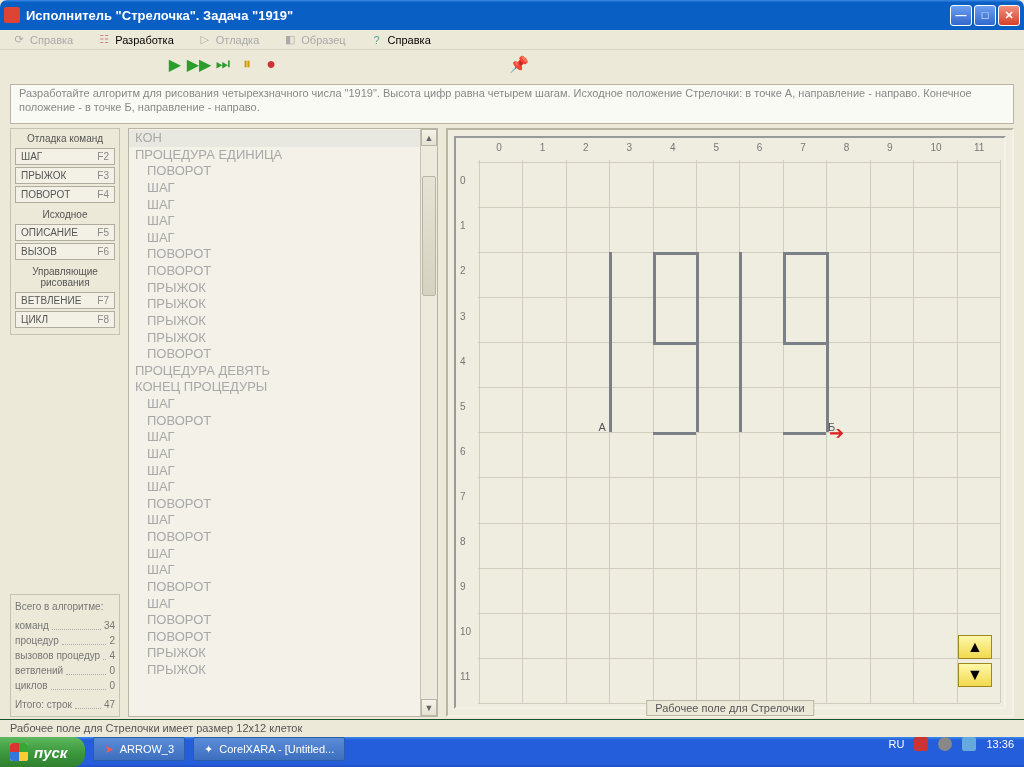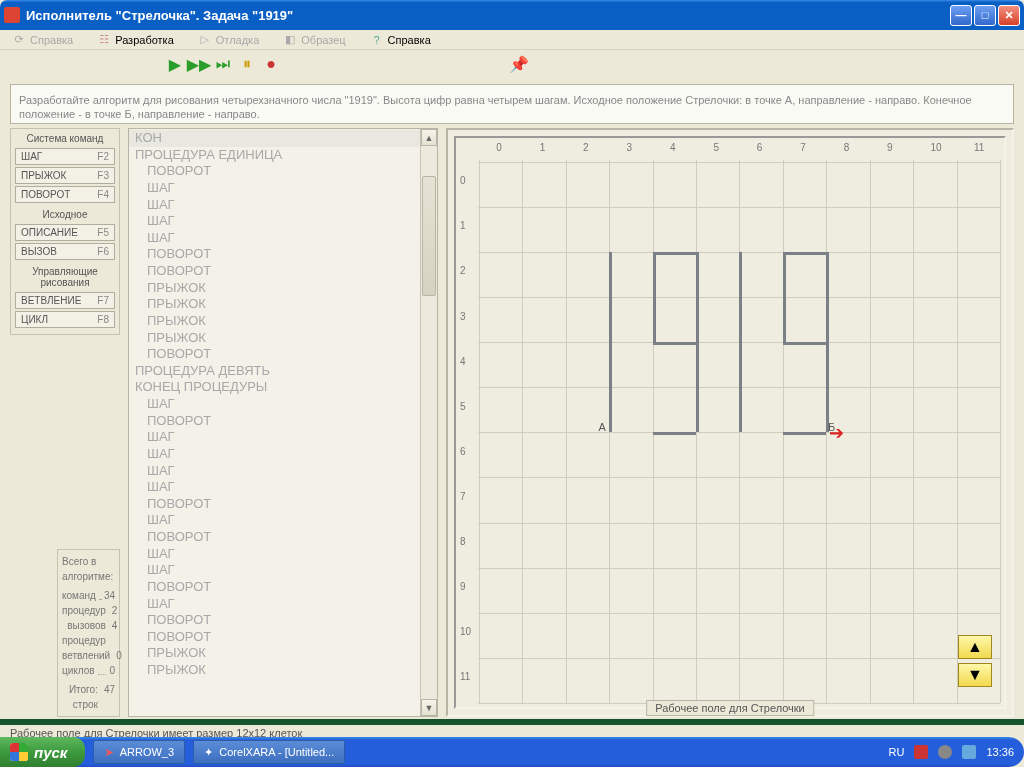--- a/index.html
+++ b/index.html
@@ -20,29 +20,29 @@
 
 .toolbar { height: 28px; background: #ece9d8; display: flex; align-items: center; padding-left: 165px; gap: 4px; }
 .tbtn { width: 20px; height: 20px; display: flex; align-items: center; justify-content: center; cursor: pointer; border: 1px solid transparent; }
 .play { color: #2a9d2a; }
 .stop { color: #c33; }
 
 .main { flex: 1; padding: 6px 10px 2px 10px; display: flex; flex-direction: column; gap: 4px; }
 .task-row { display: flex; gap: 8px; align-items: stretch; height: 40px; }
 .task-label { width: 100px; border: 1px solid #c5c2b2; display: flex; flex-direction: column; align-items: center; justify-content: center; font-size: 11px; background: #ece9d8; }
 .task-label .tnum { color: #777; font-weight: bold; font-size: 13px; }
-.task-desc { flex: 1; border: 1px solid #b8b5a5; background: #fafaf5; padding: 8px 8px; font-size: 11px; color: #888; line-height: 1.3; }
+.task-desc { flex: 1; border: 1px solid #b8b5a5; background: #fafaf5; padding: 1px 8px; font-size: 11px; color: #888; line-height: 1.3; }
 
 .content { flex: 1; display: flex; gap: 8px; min-height: 0; }
 .left-col { width: 110px; display: flex; flex-direction: column; gap: 6px; }
 .panel { border: 1px solid #c5c2b2; background: #ece9d8; padding: 4px; }
 .panel-title { font-size: 10px; text-align: center; color: #555; margin-bottom: 4px; }
 .cmd-btn { display: flex; justify-content: space-between; align-items: center; border: 1px solid #b0aca0; background: #f3f1e6; padding: 2px 5px; font-size: 10px; margin-bottom: 2px; cursor: pointer; color: #555; }
 .cmd-btn .key { color: #888; }
-.stats { font-size: 10px; color: #777; line-height: 1.5; margin-left: 47px; }
+.stats { font-size: 10px; color: #777; line-height: 1.5; }
 .stats-row { display: flex; justify-content: space-between; text-align: right; }
 .stats-row .dots { flex: 1; border-bottom: 1px dotted #aaa; margin: 0 3px 3px 3px; }
 
 .code-col { width: 310px; border: 1px solid #b8b5a5; background: #f3f1e8; position: relative; display: flex; }
 .code-list { flex: 1; overflow: hidden; font-size: 13px; color: #a8a8a8; padding: 1px 0; line-height: 1.28; }
 .code-list div { padding: 0 6px; white-space: nowrap; }
 .code-list .i1 { padding-left: 18px; }
 .code-list .sel { background: #e8e8e0; }
 .scrollbar { width: 17px; background: #ede9dc; border-left: 1px solid #c5c2b2; display: flex; flex-direction: column; }
 .sb-btn { height: 17px; background: linear-gradient(#f6f4ea,#e4e1d2); border: 1px solid #b8b5a5; display:flex; align-items:center; justify-content:center; font-size:9px; color:#666;}
@@ -58,23 +58,23 @@
 .gridline-v { width: 1px; top: 18px; bottom: 0; }
 .axis-label { position: absolute; font-size: 10px; color: #777; }
 .seg { position: absolute; background: #7b8088; }
 .pt-label { position: absolute; font-size: 11px; color: #555; }
 .arrow-head { position: absolute; color: #d22; font-size: 18px; line-height: 1; }
 .nav-btn { position: absolute; right: 12px; width: 34px; height: 24px; background: linear-gradient(#fef8aa,#f2d94e); border: 1px solid #a08820; display:flex; align-items:center; justify-content:center; cursor:pointer; }
 .nav-btn.up { bottom: 48px; }
 .nav-btn.down { bottom: 20px; }
 .field-caption { position: absolute; bottom: -1px; left: 50%; transform: translateX(-50%); font-size: 11px; background: #ece9d8; border: 1px solid #b8b5a5; padding: 1px 8px; color: #555; }
 
-.statusbar { height: 18px; font-size: 11px; color: #555; padding: 2px 10px; border-top: 6px solid #14532d; }
-
-.taskbar { height: 30px; background: linear-gradient(to bottom, #3a8be8 0%, #245edb 10%, #245edb 90%, #1f4ec4 100%); display: flex; align-items: center; border-radius: 15px; }
+.statusbar { height: 18px; font-size: 11px; color: #555; padding: 2px 10px; border-top: 1px solid #14532d; }
+
+.taskbar { height: 30px; background: linear-gradient(to bottom, #3a8be8 0%, #245edb 10%, #245edb 90%, #1f4ec4 100%); display: flex; align-items: flex-start; }
 .start-btn { height: 30px; padding: 0 18px 0 10px; background: linear-gradient(to bottom, #5fb85f 0%, #3d9a3d 50%, #2f7f2f 100%); color: #fff; font-weight: bold; font-style: italic; font-size: 15px; display: flex; align-items: center; border-radius: 0 12px 12px 0; gap: 6px; cursor:pointer; }
 .start-flag { width: 18px; height: 18px; background: #fff; border-radius: 3px; display: grid; grid-template-columns: 1fr 1fr; grid-template-rows: 1fr 1fr; overflow: hidden; }
 .start-flag span:nth-child(1){background:#d33;} .start-flag span:nth-child(2){background:#3a3;} .start-flag span:nth-child(3){background:#37d;} .start-flag span:nth-child(4){background:#fc3;}
 .task-app { height: 24px; margin-left: 8px; padding: 0 10px; background: linear-gradient(#5a8cd8,#3d6fbf); border: 1px solid #2a5ca8; color: #fff; font-size: 11px; display: flex; align-items: center; gap: 6px; border-radius: 2px; cursor:pointer;}
 .tray { margin-left: auto; display: flex; align-items: center; gap: 10px; padding: 0 10px; color: #fff; font-size: 11px; }
 .tray-icon { width: 14px; height: 14px; display:inline-block; }
 </style>
 </head>
 <body>
 
@@ -123,21 +123,21 @@
   </div>
 
   <div class="main">
     <div class="task-row">
       <div class="task-desc">Разработайте алгоритм для рисования четырехзначного числа "1919". Высота цифр равна четырем шагам. Исходное положение Стрелочки: в точке А, направление - направо. Конечное положение - в  точке Б, направление - направо.</div>
     </div>
 
     <div class="content">
       <div class="left-col">
         <div class="panel">
-          <div class="panel-title">Система команд</div>
+          <div class="panel-title">Отладка команд</div>
           <div id="cmds">
               <div class="cmd-btn">
                 <span>ШАГ</span>
                 <span class="key">F2</span>
               </div>
               <div class="cmd-btn">
                 <span>ПРЫЖОК</span>
                 <span class="key">F3</span>
               </div>
               <div class="cmd-btn">

